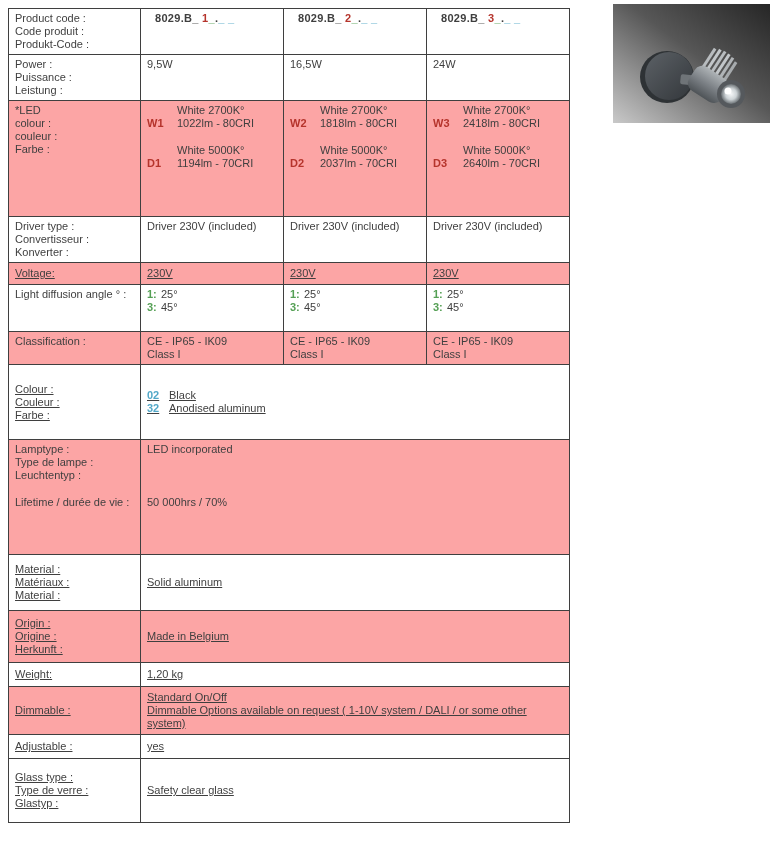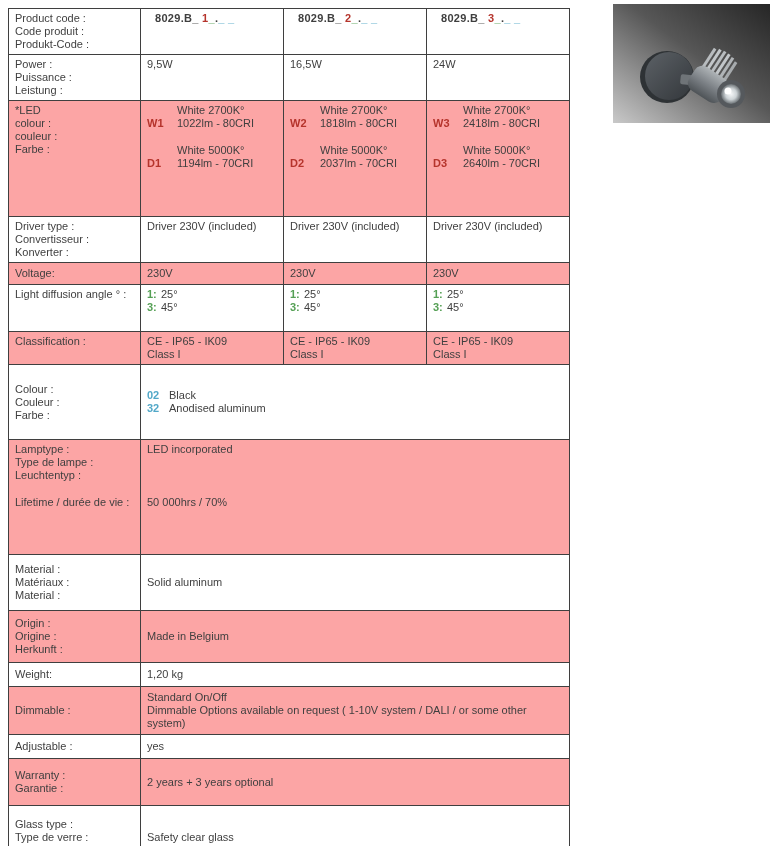--- a/index.html
+++ b/index.html
@@ -5,21 +5,21 @@
   * { box-sizing: border-box; margin: 0; padding: 0; }
   html, body { width: 772px; height: 846px; background: #ffffff;
     font-family: "Liberation Sans", sans-serif; position: relative; }
   .page { position: relative; width: 772px; height: 846px; }
 
   table.spec { border-collapse: collapse; table-layout: fixed;
     position: absolute; left: 8px; top: 8px; width: 561px; }
   table.spec td { border: 1px solid #3f3f3f; font-size: 11px; line-height: 13px;
     color: #3f3f3f; padding: 3px 6px; vertical-align: top; overflow: hidden; }
   tr.shade td { background: #fca5a5; }
-  tr.mid td { vertical-align: middle; }
+  tr.mid td { vertical-align: middle; text-decoration: underline; }
 
   .pre { white-space: pre-line; }
   .red { color: #b5342c; font-weight: bold; }
   .green { color: #55a055; font-weight: bold; }
   .teal { color: #52a8c8; font-weight: bold; }
   .code-line { font-weight: bold; letter-spacing: 0.3px; padding-left: 8px; }
 
   .led-entry { display: flex; margin-bottom: 14px; align-items: flex-end; }
   .led-code { width: 30px; flex: 0 0 30px; }
   .opt-line { display: flex; }
@@ -220,25 +220,20 @@
             <div>Standard On/Off</div>
             <div>Dimmable Options available on request ( 1-10V system / DALI / or some other system)</div>
           </td>
     </tr>
 
     <tr class="mid">
       <td style="height:24px">Adjustable :</td>
       <td colspan="3">yes</td>
     </tr>
 
-    <tr class="shade mid">
-      <td style="height:47px" class="pre">Warranty :
-Garantie :</td>
-      <td colspan="3">2 years + 3 years optional</td>
-    </tr>
 
     <tr class="mid">
       <td style="height:64px" class="pre">Glass type :
 Type de verre :
 Glastyp :</td>
       <td colspan="3">Safety clear glass</td>
     </tr>
   </tbody>
     </table>
 

